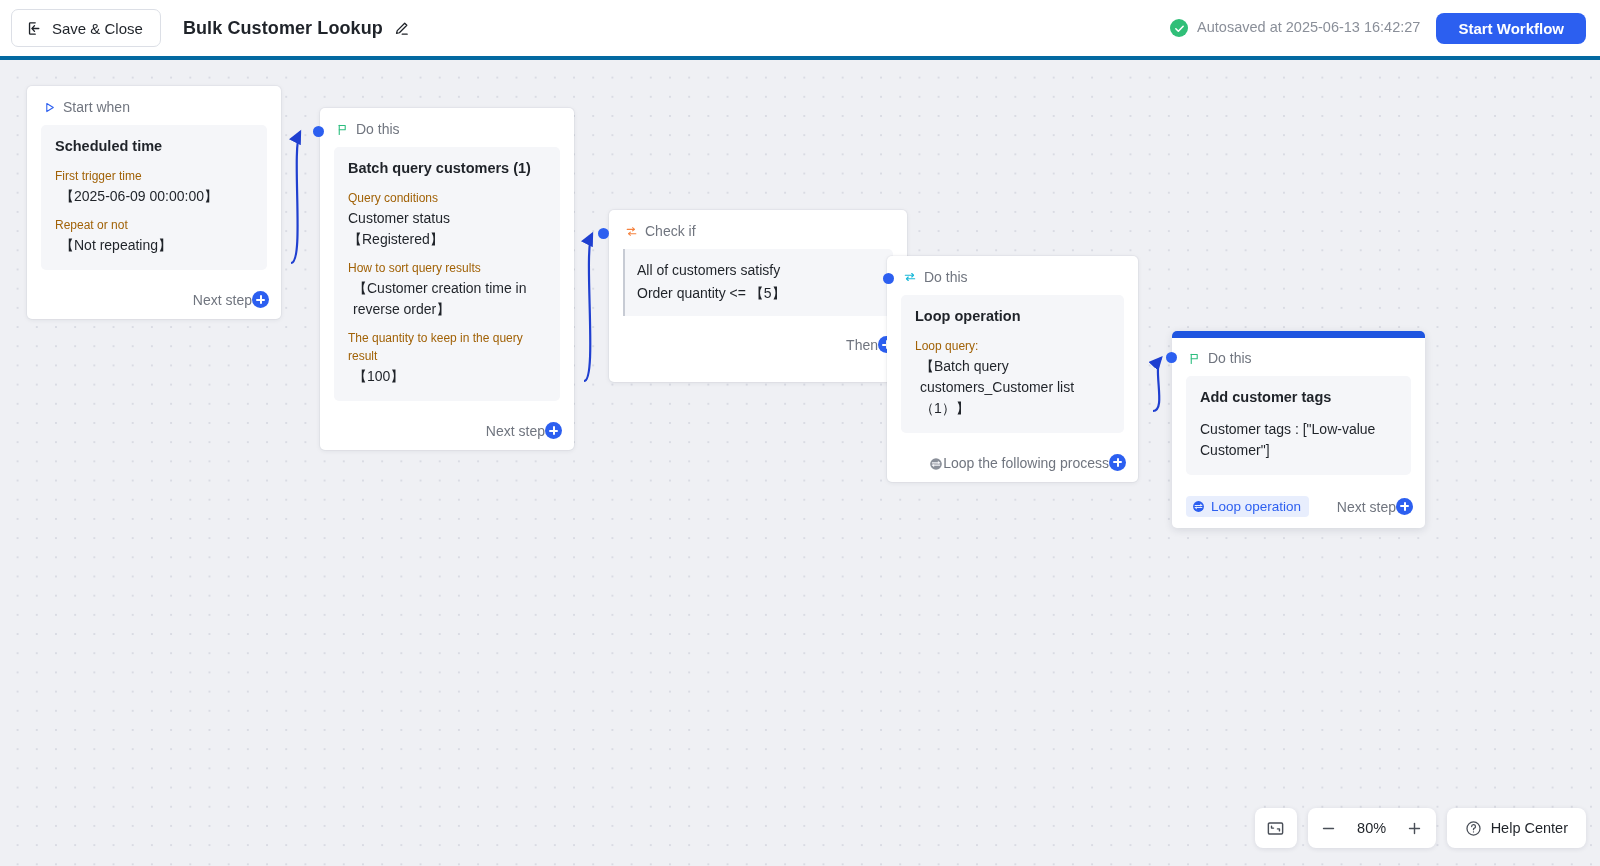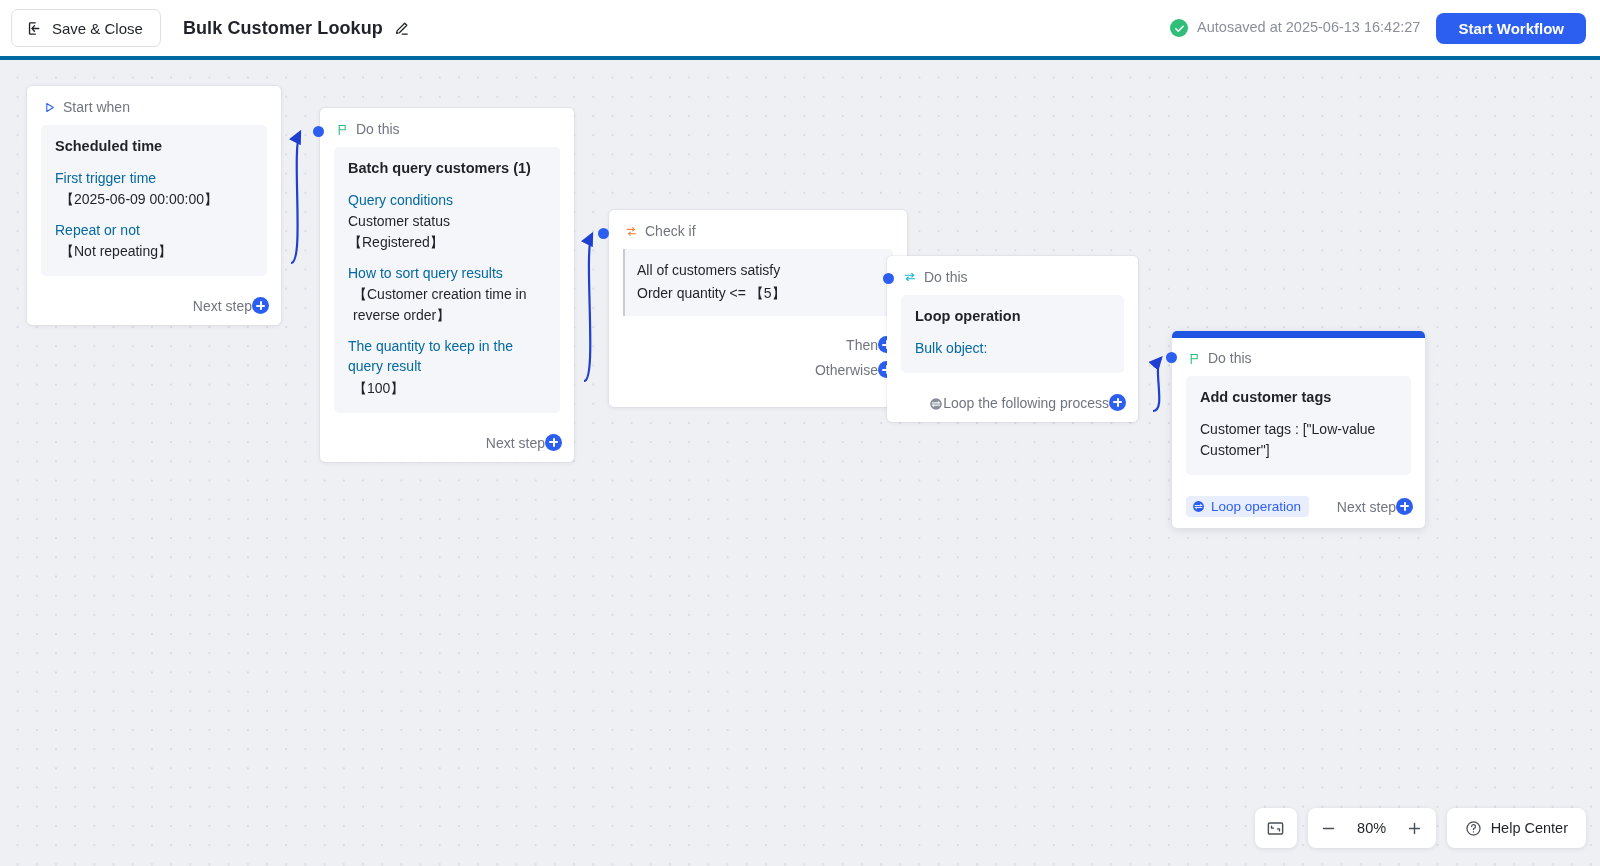--- a/index.html
+++ b/index.html
@@ -113,21 +113,21 @@
     background: #f5f6f9;
     border-radius: 5px;
     padding: 12px 14px 14px 14px;
   }
   .panel.bar { border-left: 2.5px solid #c7cbd4; border-radius: 0 5px 5px 0; padding: 10px 14px 12px 12px; }
   .panel-title {
     font-size: 14.5px; color: #1f2329; font-weight: bold;
     margin-bottom: 11px; line-height: 1.35;
   }
   .panel-label {
-    font-size: 14px; color: #0369a1; line-height: 1.45; margin-bottom: 1px;
+    font-size: 12px; color: #a16207; line-height: 1.45; margin-bottom: 1px;
   }
   .panel-value {
     font-size: 14px; color: #1f2329; line-height: 1.5;
     margin: 0 0 10px 0;
   }
   .panel-value.indent { padding-left: 5px; }
   .panel-value:last-child { margin-bottom: 0; }
   .panel-row {
     font-size: 14px; color: #1f2329; line-height: 1.62;
   }
@@ -350,48 +350,41 @@
     </div>
     <div class="foot-stack">
       <div class="node-foot">
         <span class="foot-link">
           <span>Then</span>
           <span class="plus">
               <span class="plus-in"></span>
             </span>
         </span>
       </div>
-      <div class="node-foot" style="padding-top:8px;">
-        <span class="foot-link">
-          <span>Otherwise</span>
-          <span class="plus">
-              <span class="plus-in"></span>
-            </span>
-        </span>
-      </div>
     </div>
   </div>
 
   <div class="port" style="left:883px; top:213px;"></div>
   <div class="node" style="left:887px; top:196px; width:251px;">
     <div class="node-head">
       <span style="display:flex">
         <svg width="14" height="14" viewBox="0 0 24 24" fill="none" stroke="#18b8d8" stroke-width="2" stroke-linecap="round" stroke-linejoin="round">
           <path d="M4 9h14"></path>
             <path d="M15 6l3 3-3 3"></path>
           <path d="M20 15H6"></path>
             <path d="M9 12l-3 3 3 3"></path>
         </svg>
       </span>
       <span>Do this</span>
     </div>
     <div class="node-body">
       <div class="panel">
         <div class="panel-title">Loop operation</div>
-        <div class="panel-label">Bulk object:</div>
+        <div class="panel-label">Loop query:</div>
+        <div class="panel-value indent">【Batch query customers_Customer list（1）】</div>
       </div>
     </div>
     <div class="node-foot">
       <span class="foot-link">
         <span style="display:flex">
           <svg width="14" height="14" viewBox="0 0 24 24" fill="#8a8f99">
             <circle cx="12" cy="12" r="10"></circle>
             <path d="M5 9.2h14v1.9H5zM5 13h14v1.9H5z" fill="#f5f6f9"></path>
             <path d="M15.2 6.4l3 3-3 3z" fill="#f5f6f9"></path>
             <path d="M8.8 17.6l-3-3 3-3z" fill="#f5f6f9"></path>

